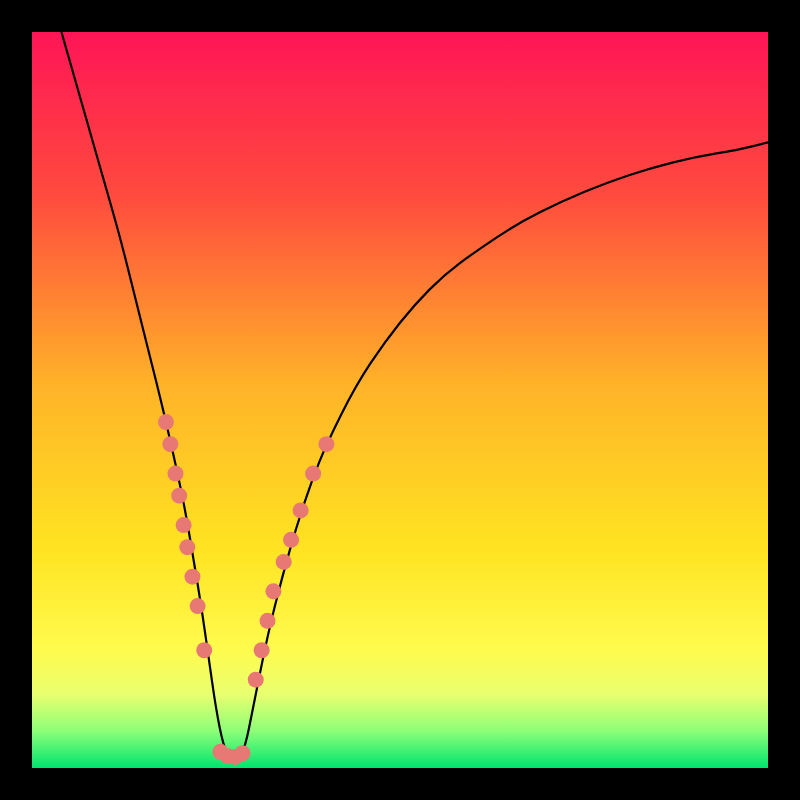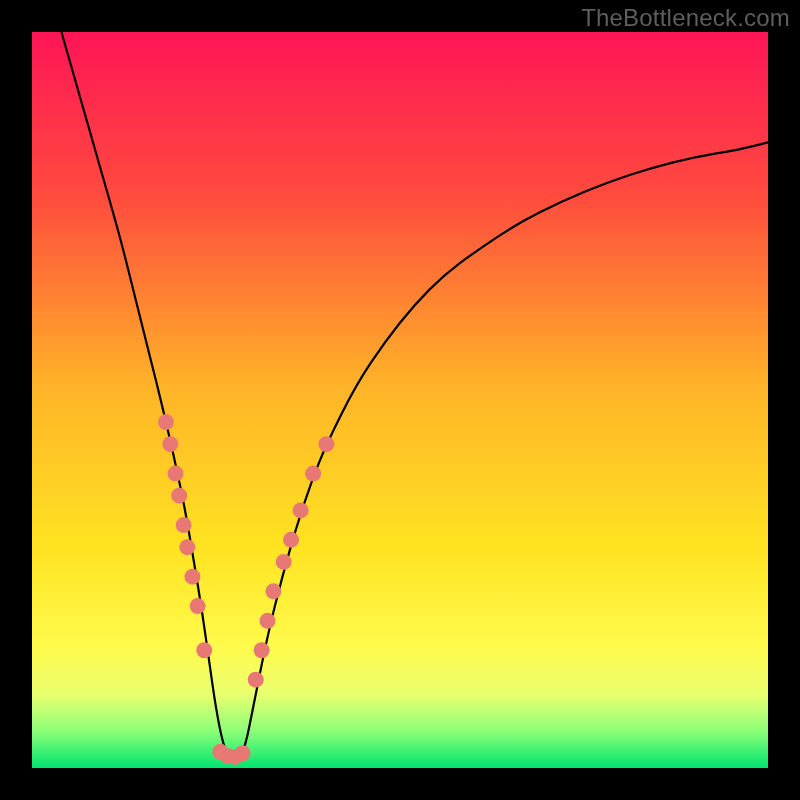--- a/index.html
+++ b/index.html
@@ -35,21 +35,20 @@
     height: 736px;
   }
   .plot svg {
     display: block;
   }
 </style>
 </head>
 <body>
 
 <div class="outer">
-  <div class="watermark">TheBottleneck.com</div>
 
   <div class="plot">
     <svg id="chart-svg" width="736" height="736" viewBox="0 0 736 736">
       <defs>
         <linearGradient id="bg-grad" x1="0" y1="0" x2="0" y2="1">
             <stop offset="0%" stop-color="#ff1556"></stop>
             <stop offset="22%" stop-color="#ff4a3e"></stop>
             <stop offset="48%" stop-color="#ffb328"></stop>
             <stop offset="70%" stop-color="#ffe321"></stop>
             <stop offset="84%" stop-color="#fffb4e"></stop>

